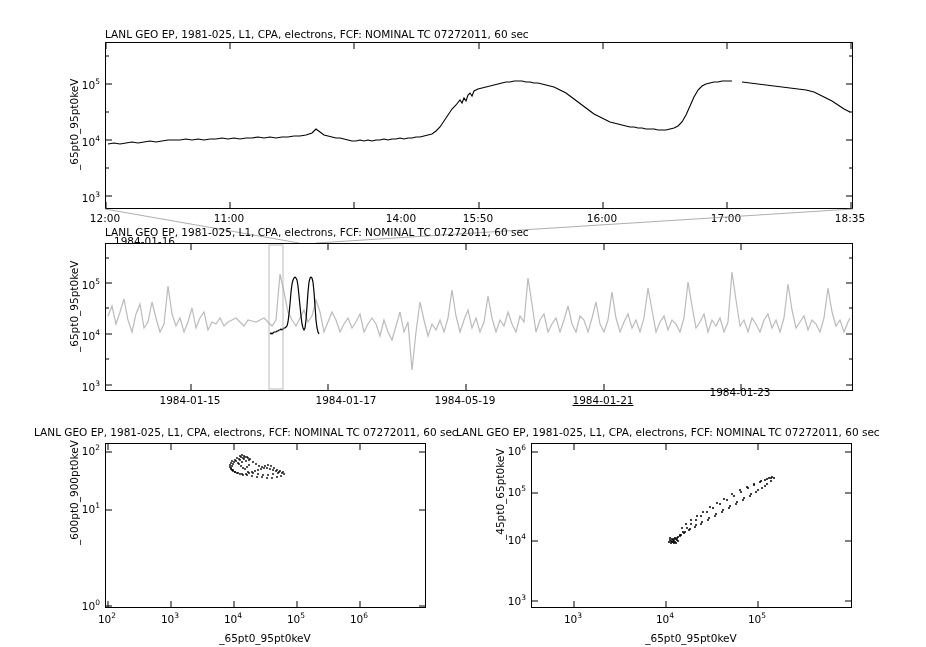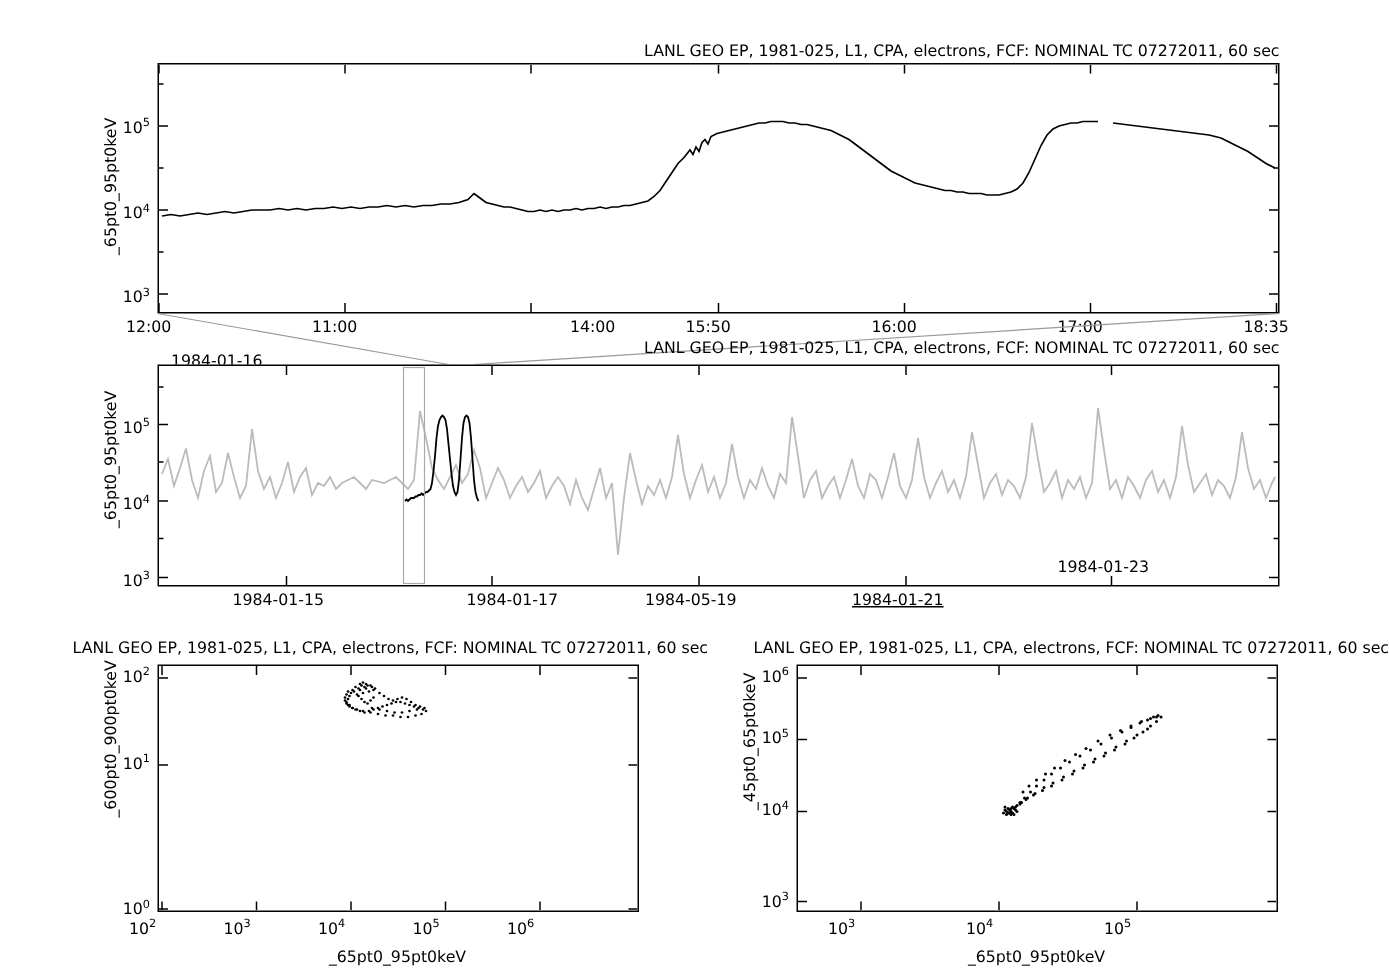--- a/index.html
+++ b/index.html
@@ -10,21 +10,21 @@
     color:#000;
     position:relative;
     overflow:hidden;
   }
   .panel{position:absolute;}
   .plot-title{
     position:absolute;
     font-size:10.5px;
     color:#000;
     white-space:nowrap;
-    text-align:right;
+    text-align:left;
   }
   .axes{
     position:absolute;
     border:1px solid #000;
     box-sizing:border-box;
     background:#fff;
     overflow:hidden;
   }
   .ylabel{
     position:absolute;
@@ -36,21 +36,21 @@
   .xlabel{
     position:absolute;
     font-size:10.5px;
     white-space:nowrap;
     text-align:center;
   }
   .tick-x{
     position:absolute;
     font-size:10.5px;
     white-space:nowrap;
-    text-align:left;
+    text-align:center;
   }
   .tick-y{
     position:absolute;
     font-size:10.5px;
     white-space:nowrap;
     text-align:right;
   }
   .tick-y sup, .tick-x sup{font-size:7.5px;vertical-align:super;}
   svg{display:block;}
   .connector{position:absolute;pointer-events:none;}
@@ -165,21 +165,21 @@
       <polyline fill="none" stroke="#000" stroke-width="1.2" points="164,90 165,89 166,90 167,89 168,88 169,88 170,88 171,87 172,87 173,86 174,86 175,85 176,86 177,85 178,84 179,84 180,83 181,82 182,78 183,70 184,60 185,48 186,40 187,36 188,34 189,33 190,34 191,36 192,42 193,52 194,62 195,72 196,80 197,84 198,86 199,84 200,76 201,62 202,48 203,38 204,34 205,33 206,34 207,38 208,48 209,62 210,76 211,84 212,88 213,90"></polyline>
 
       <rect x="163" y="1" width="14" height="144" fill="none" stroke="#aaaaaa" stroke-width="0.8"></rect>
     </svg>
   </div>
 
   <div class="tick-x" style="left:155px;top:394px;width:70px;">1984-01-15</div>
   <div class="tick-x" style="left:292px;top:394px;width:70px;margin-left:19px;">1984-01-17</div>
   <div class="tick-x" style="left:430px;top:394px;width:70px;">1984-05-19</div>
   <div class="tick-x" style="left:568px;top:394px;width:70px;text-decoration:underline;">1984-01-21</div>
-  <div class="tick-x" style="left:705px;top:372px;width:70px;">1984-01-23</div>
+  <div class="tick-x" style="left:705px;top:386px;width:70px;">1984-01-23</div>
 </div>
 
 <div class="panel">
   <div class="plot-title" style="left:34px;top:426px;width:438px;">LANL GEO EP, 1981-025, L1, CPA, electrons, FCF: NOMINAL TC 07272011, 60 sec</div>
 
   <div class="ylabel" style="left:68px;top:545px;">_600pt0_900pt0keV</div>
 
   <div class="tick-y" style="left:72px;top:443px;width:28px;">10<sup>2</sup></div>
   <div class="tick-y" style="left:72px;top:501px;width:28px;">10<sup>1</sup></div>
   <div class="tick-y" style="left:72px;top:598px;width:28px;">10<sup>0</sup></div>

